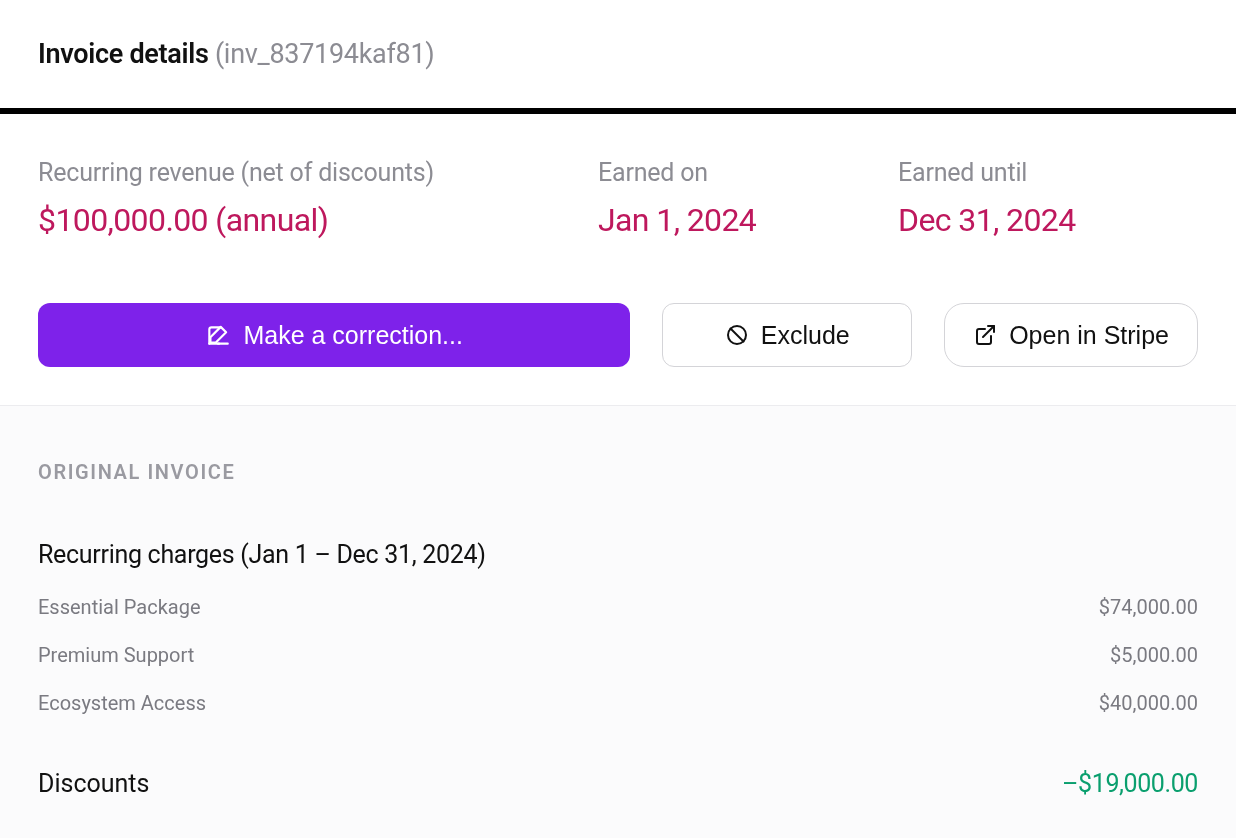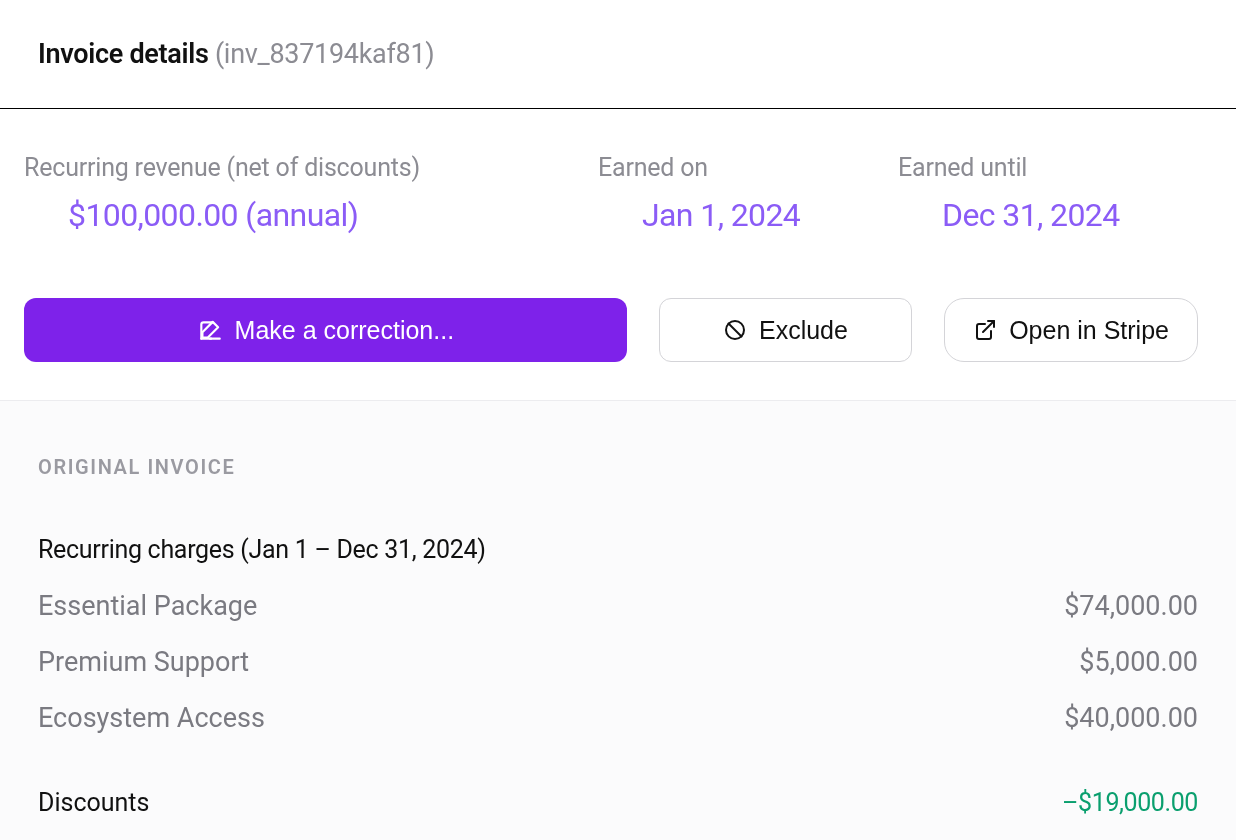--- a/index.html
+++ b/index.html
@@ -8,53 +8,52 @@
     height: 840px;
     font-family: -apple-system, BlinkMacSystemFont, "Segoe UI", Roboto, Helvetica, Arial, sans-serif;
     background: #ffffff;
     color: #111;
     overflow: hidden;
   }
 
   
   .header {
     padding: 38px 38px 38px 38px;
-    border-bottom: 1px solid #000000;
+    border-bottom: 6px solid #000000;
   }
   .header-title {
     font-size: 27px;
     font-weight: 600;
     letter-spacing: -0.3px;
   }
   .header-title .muted {
     font-weight: 400;
     color: #8c8c93;
   }
 
   
   .summary {
-    padding: 44px 38px 38px 24px;
+    padding: 44px 38px 38px 38px;
   }
   .summary-grid {
     display: grid;
     grid-template-columns: 1fr 300px 300px;
     column-gap: 0;
   }
   .metric-label {
     font-size: 25px;
     color: #8c8c93;
     margin-bottom: 14px;
     letter-spacing: -0.2px;
   }
   .metric-value {
     font-size: 32px;
     font-weight: 400;
-    color: #8b5cf6;
+    color: #be185d;
     letter-spacing: -0.6px;
-    margin-left: 44px;
   }
 
   
   .actions {
     display: flex;
     gap: 32px;
     margin-top: 64px;
   }
   .btn {
     display: inline-flex;
@@ -102,21 +101,21 @@
     font-size: 25px;
     font-weight: 400;
     color: #111;
     letter-spacing: -0.3px;
     margin-bottom: 26px;
   }
   .line-item {
     display: flex;
     justify-content: space-between;
     align-items: baseline;
-    font-size: 27px;
+    font-size: 20px;
     color: #7a7a81;
     margin-bottom: 24px;
   }
   .line-item .amount { color: #7a7a81; }
   .subtotal-row {
     display: flex;
     justify-content: space-between;
     align-items: flex-start;
     font-size: 25px;
     margin-top: 54px;

